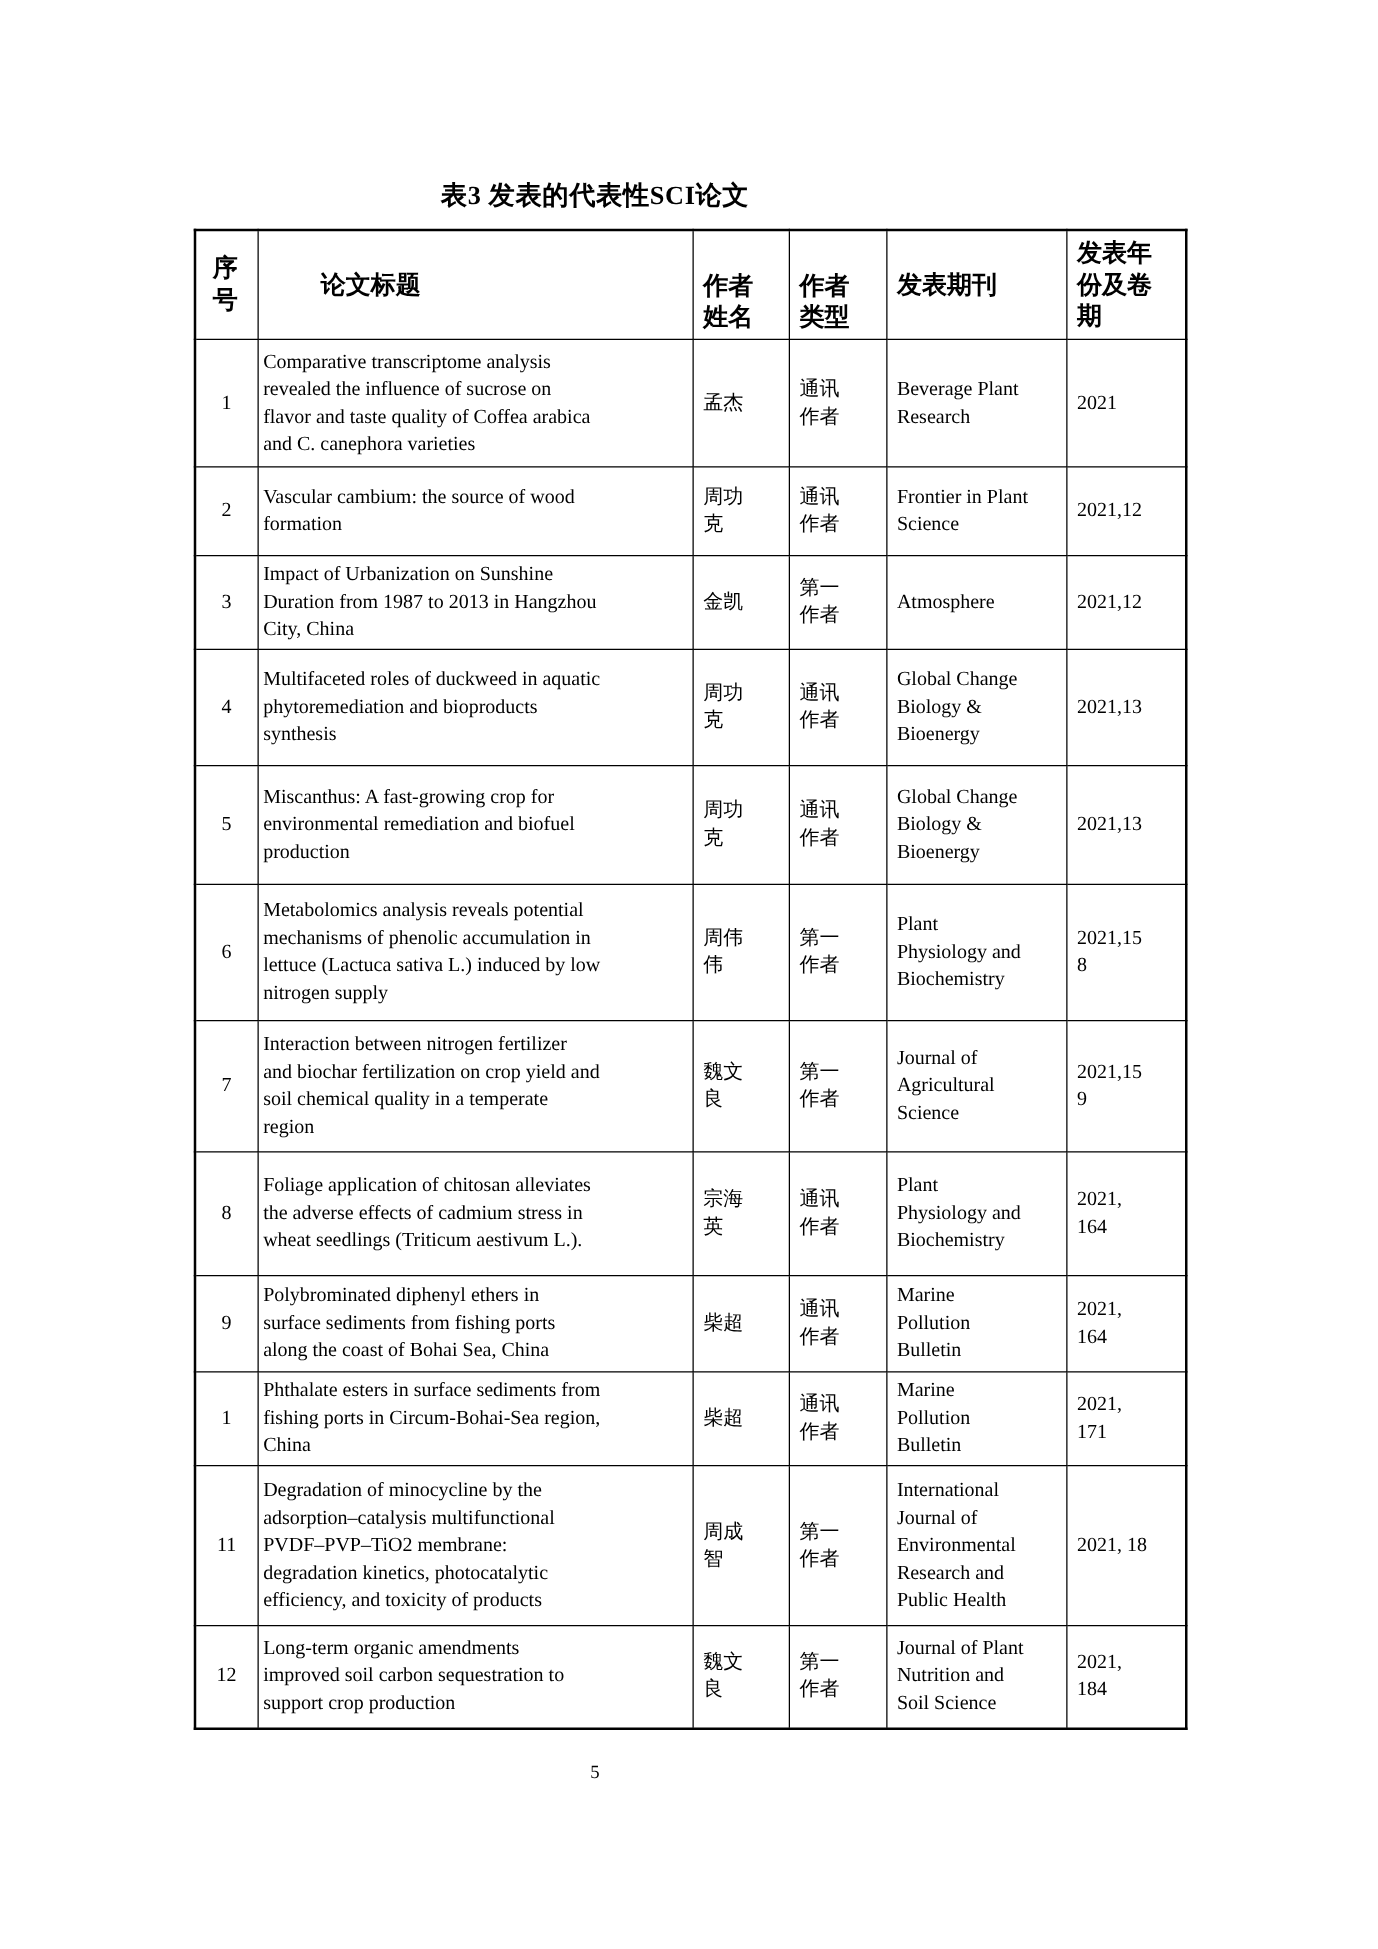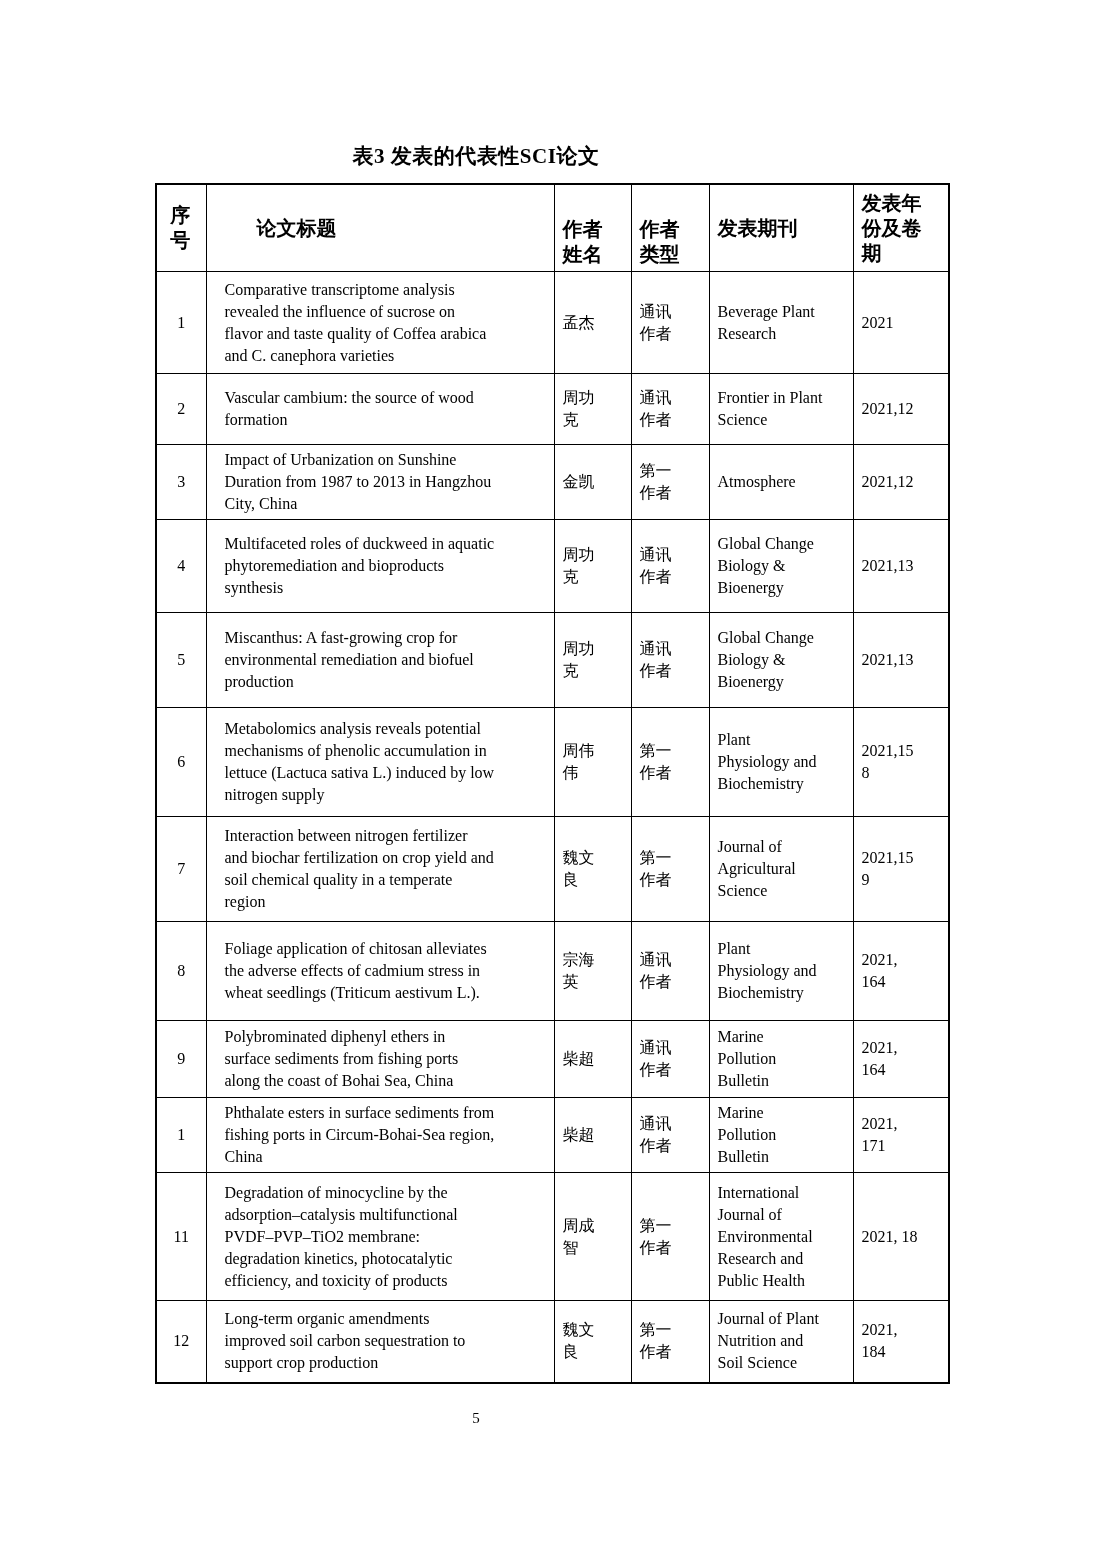--- a/index.html
+++ b/index.html
@@ -41,21 +41,21 @@
     padding: 4px 8px;
   }
   .sci-table th.h-no { text-align: center; padding: 4px 2px; }
   .sci-table th.h-title { padding-left: 50px; }
   .sci-table td {
     font-size: 16px;
     line-height: 22px;
     padding: 4px 8px;
   }
   .sci-table td.col-no { text-align: center; padding: 4px 2px; }
-  .sci-table td.col-title { padding-left: 18px; }
+  .sci-table td.col-title { padding-left: 4px; }
   .cell-text { display: inline-block; text-align: left; }
   .w-title   { max-width: 270px; }
   .w-narrow  { max-width: 38px; }
   .w-journal { max-width: 106px; }
   .w-year    { max-width: 57px; overflow-wrap: break-word; word-wrap: break-word; }
   .hw-no     { max-width: 22px; }
   .hw-narrow { max-width: 42px; margin-top: 28px; }
   .hw-year   { max-width: 64px; }
   
   tbody tr:nth-child(1)  { height: 102px; }

